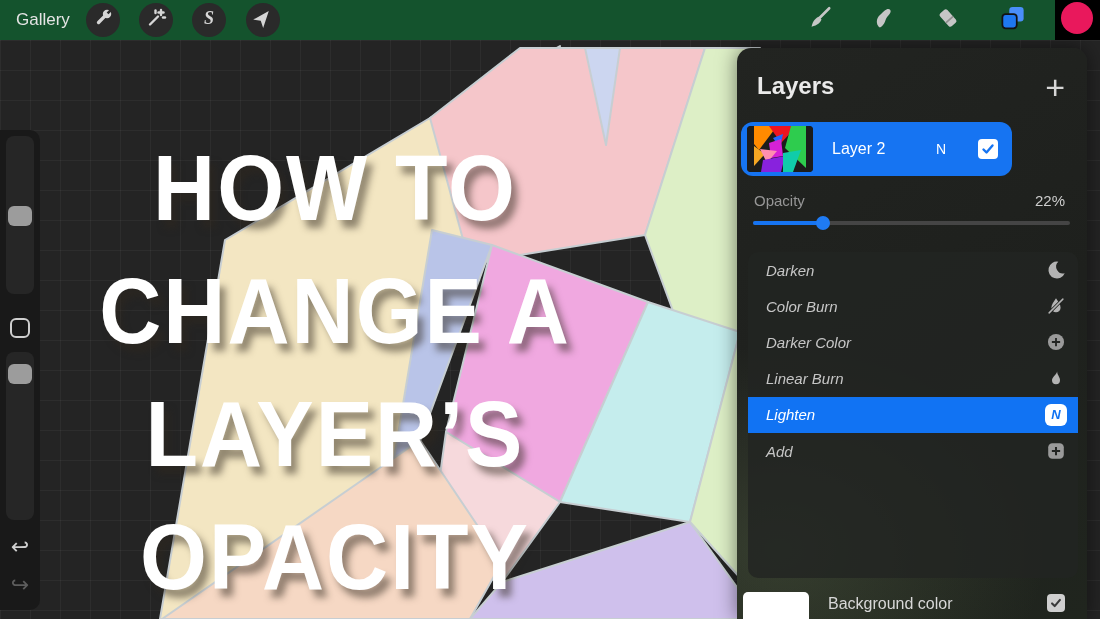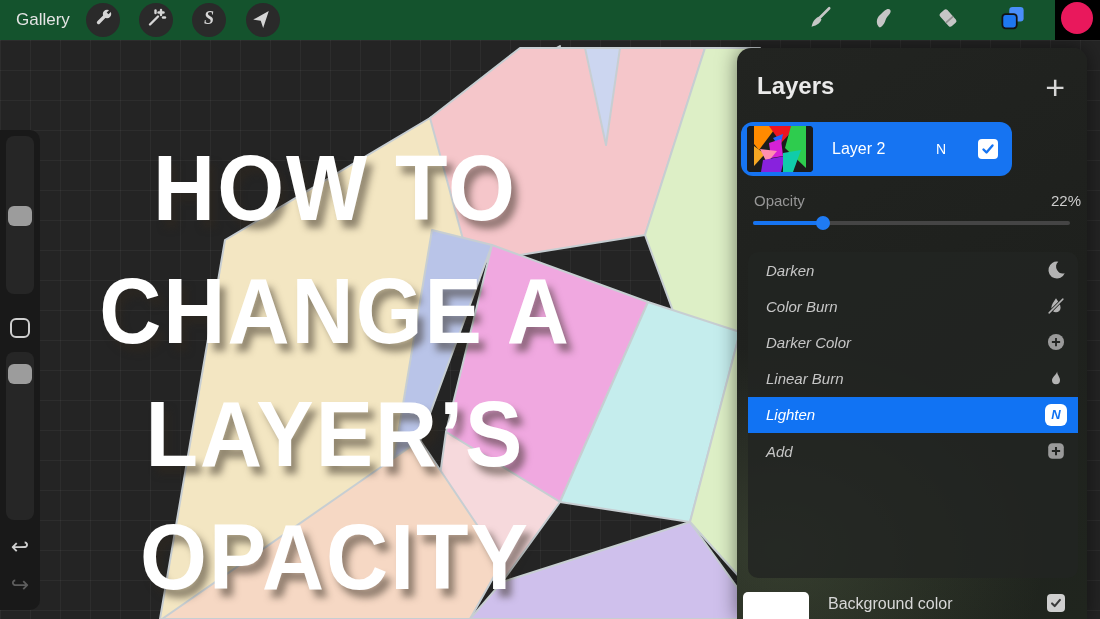--- a/index.html
+++ b/index.html
@@ -42,21 +42,21 @@
   .panel-title { position:absolute; left:20px; top:70px; transform:translateY(-50%); font-size:24px; font-weight:bold; color:#eaeaea; top:38px; }
   .panel-add { position:absolute; right:22px; top:22px; font-size:34px; font-weight:200; color:#d6d6d6; line-height:34px; }
 
   .layer-row { position:absolute; left:4px; top:74px; width:271px; height:54px; background:#1674f2; border-radius:12px; }
   .layer-thumb { position:absolute; left:6px; top:4px; width:66px; height:46px; border-radius:4px; overflow:hidden; background:#1c1c1c; }
   .layer-name { position:absolute; left:91px; top:0; height:54px; line-height:54px; color:#ffffff; font-size:16px; }
   .layer-n { position:absolute; right:66px; top:0; height:54px; line-height:54px; color:#ffffff; font-size:14px; }
   .checkbox { position:absolute; right:14px; top:17px; width:20px; height:20px; background:#ffffff; border-radius:4px; display:flex; align-items:center; justify-content:center; }
 
   .opacity-label { position:absolute; left:17px; top:144px; font-size:15px; color:#969696; }
-  .opacity-value { position:absolute; right:6px; top:144px; font-size:15px; color:#cdcdcd; }
+  .opacity-value { position:absolute; right:22px; top:144px; font-size:15px; color:#cdcdcd; }
   .slider { position:absolute; left:16px; top:173px; width:317px; height:4px; background:#454545; border-radius:2px; }
   .slider-fill { position:absolute; left:0; top:0; height:4px; background:#1674f2; border-radius:2px; }
   .slider-thumb { position:absolute; top:-5px; width:14px; height:14px; background:#1f7bf4; border-radius:50%; }
 
   .blend-list { position:absolute; left:11px; top:204px; width:330px; height:326px; background:rgba(34,36,34,0.82); border-radius:10px; overflow:hidden;font-style:italic; }
   .blend-row { position:relative; height:36.2px; display:flex; align-items:center; padding-left:18px; }
   .blend-row .lbl { font-size:15px; color:#c6c6c6; }
   .blend-row.selected { background:#1173f3; }
   .blend-row.selected .lbl { color:#ffffff; }
   .blend-ic { position:absolute; right:10px; top:50%; transform:translateY(-50%); width:24px; height:24px; display:flex; align-items:center; justify-content:center; }

